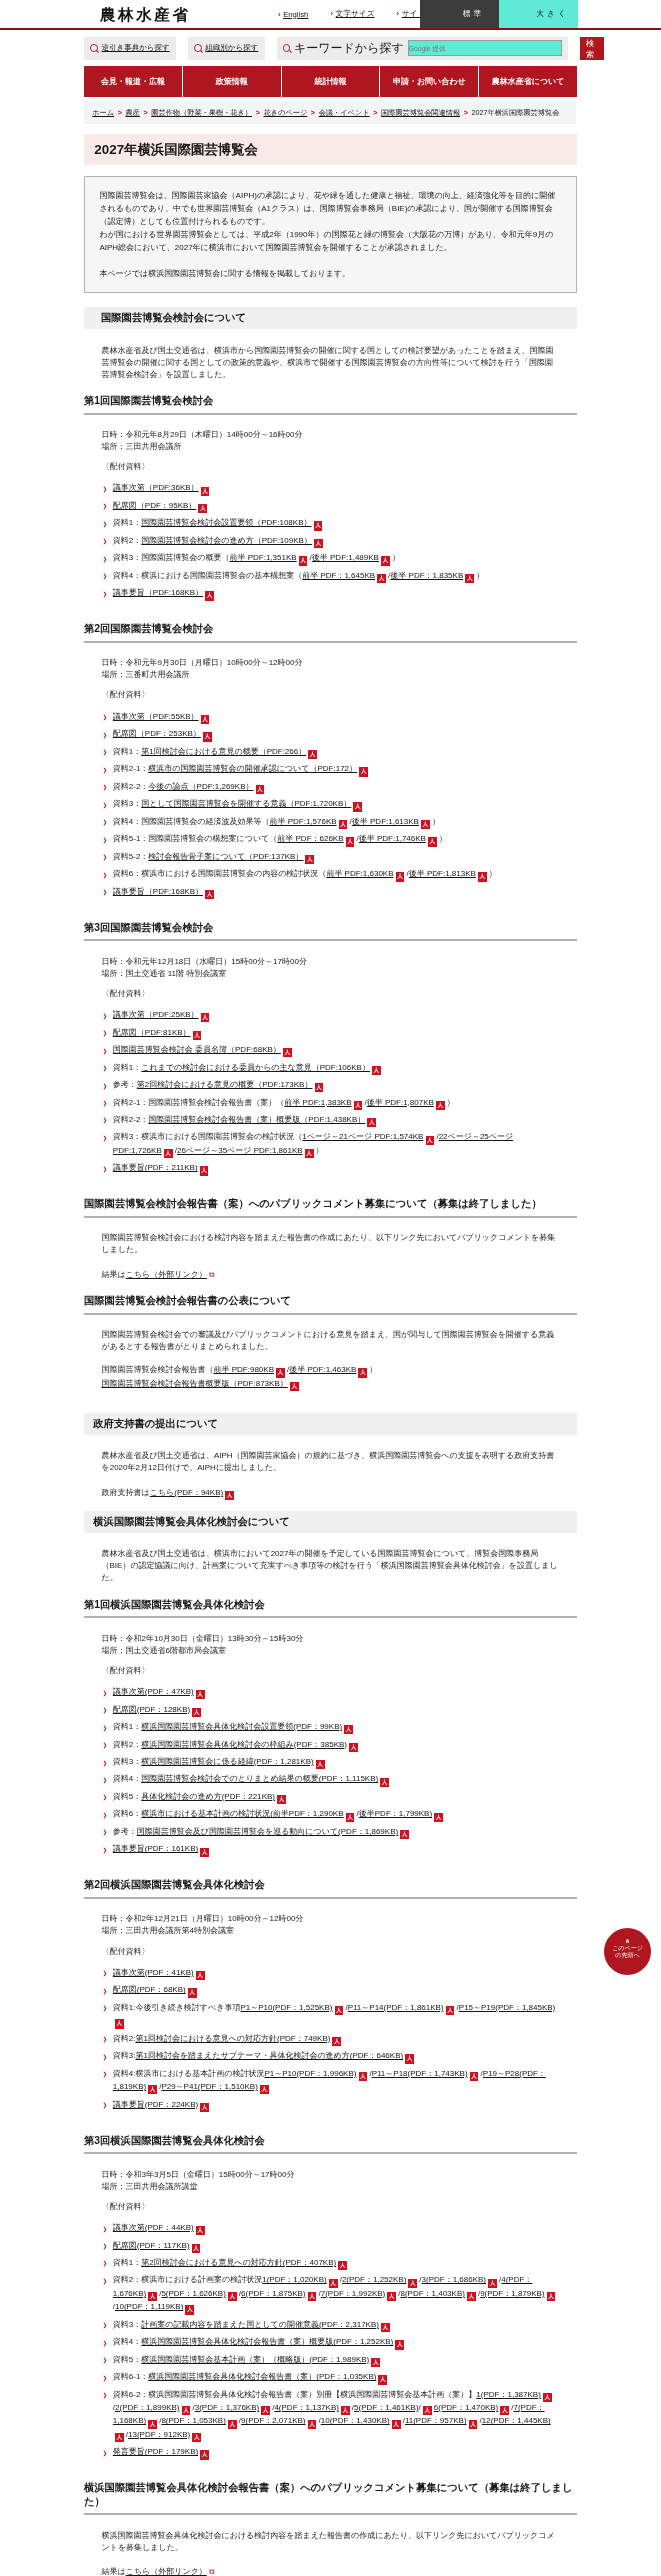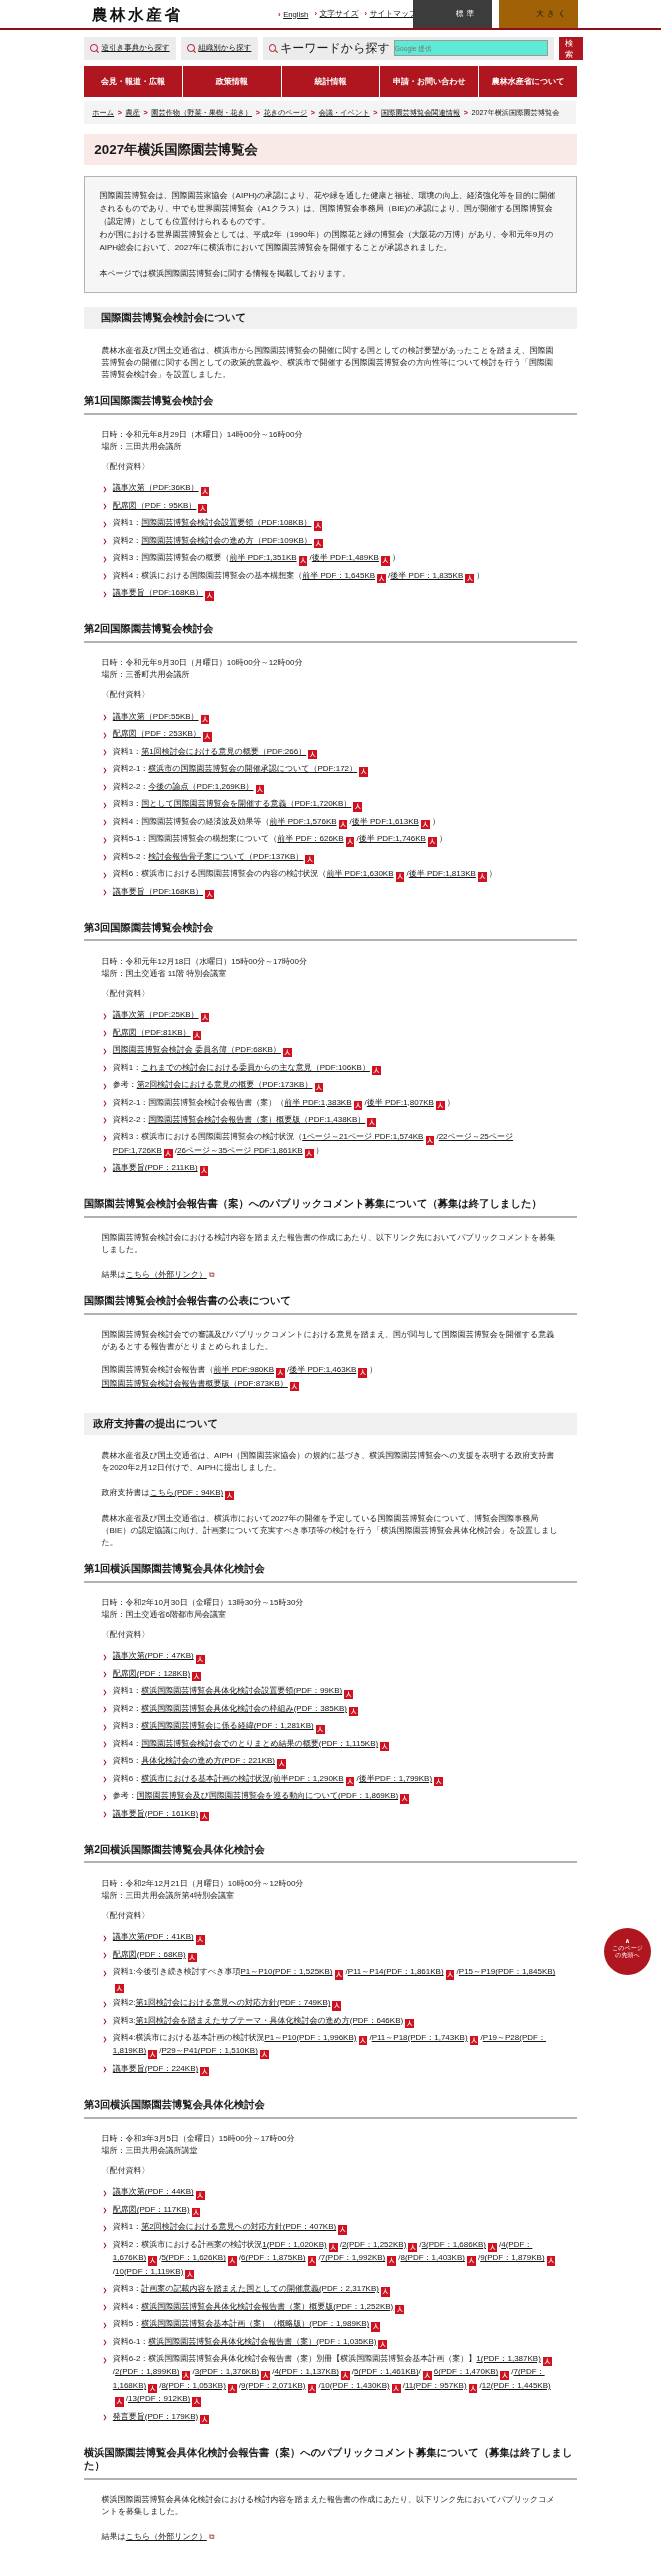--- a/index.html
+++ b/index.html
@@ -6,33 +6,33 @@
   body{
     width:662px;height:3091px;overflow:hidden;position:relative;
     background:#ffffff;color:#1a1a1a;
     font-family:"Liberation Sans","DejaVu Sans",sans-serif;
     font-size:8px;
   }
   a{color:#161616;}
   .lnk{color:#161616;text-decoration:underline;cursor:pointer;}
   
   .topbar{position:relative;height:28px;background:#fff;}
-  .logo{position:absolute;left:92px;top:4.6px;font-size:15.5px;font-weight:900;letter-spacing:2.6px;color:#111;}
-  .toplinks{position:absolute;left:278px;top:0;height:28px;display:flex;align-items:center;gap:6px;font-size:7.7px;}
+  .logo{position:absolute;left:100px;top:4.6px;font-size:15.5px;font-weight:900;letter-spacing:2.6px;color:#111;}
+  .toplinks{position:absolute;left:278px;top:0;height:28px;display:flex;align-items:center;gap:22px;font-size:7.7px;}
   .toplink .arr{color:#b0161f;font-weight:bold;margin-right:2.6px;}
   .toplink a{text-decoration:underline;}
   .fontsize-label{font-size:7.7px;}
   .sizebtns{position:absolute;right:84px;top:0;display:flex;}
   .sizebtn{width:51px;height:28px;display:flex;align-items:center;justify-content:center;
     font-size:7.7px;letter-spacing:3.1px;cursor:pointer;padding-left:28px;}
   .sizebtn.active{background:#3c3c3c;color:#fff;}
-  .sizebtn.inactive{background:#a16207;color:#1a1a1a;margin-left:7px;}
+  .sizebtn.inactive{background:#5eead4;color:#1a1a1a;}
   .redline{height:2.1px;background:#8e1014;}
   
-  .searchrow{display:flex;margin:6.7px 0 0 84px;width:493px;height:23px;gap:5px;}
+  .searchrow{display:flex;margin:6.7px 0 0 84px;width:493px;height:23px;gap:12px;}
   .sbox{background:#ececec;display:flex;align-items:center;padding:0 6.2px;white-space:nowrap;}
   .sbox1{width:87px;}
   .sbox2{width:82px;text-align:right;}
   .sbox3{flex:1;}
   .lens{display:inline-block;width:5.7px;height:5.7px;border:1px solid #b0161f;border-radius:50%;
     position:relative;margin-right:3.6px;flex:0 0 auto;}
   .lens::after{content:"";position:absolute;width:3.1px;height:1px;background:#b0161f;
     transform:rotate(45deg);right:-2.6px;bottom:-1px;}
   .sbox a{text-decoration:underline;font-size:7.5px;}
   .kw-label{font-size:12px;margin-right:4.1px;}
@@ -186,20 +186,21 @@
       </ul>
       <h3 class="h3head">国際園芸博覧会検討会報告書（案）へのパブリックコメント募集について（募集は終了しました）</h3>
       <p class="para"><span>国際園芸博覧会検討会における検討内容を踏まえた報告書の作成にあたり、以下リンク先においてパブリックコメントを募集しました。</span></p>
       <p class="para"><span>結果は</span><a class="lnk" href="#">こちら（外部リンク）</a><span class="extico">⧉</span></p>
       <h3 class="h3head">国際園芸博覧会検討会報告書の公表について</h3>
       <p class="para"><span>国際園芸博覧会検討会での審議及びパブリックコメントにおける意見を踏まえ、国が関与して国際園芸博覧会を開催する意義があるとする報告書がとりまとめられました。</span></p>
       <p class="linkblock"><span>国際園芸博覧会検討会報告書（</span><a class="lnk" href="#">前半 PDF:980KB</a><span class="pdfico">人</span><span>/</span><a class="lnk" href="#">後半 PDF:1,463KB</a><span class="pdfico">人</span><span>）</span><br><a class="lnk" href="#">国際園芸博覧会検討会報告書概要版（PDF:873KB）</a><span class="pdfico">人</span></p>
       <h2 class="h2band">政府支持書の提出について</h2>
       <p class="para"><span>農林水産省及び国土交通省は、AIPH（国際園芸家協会）の規約に基づき、横浜国際園芸博覧会への支援を表明する政府支持書を2020年2月12日付けで、AIPHに提出しました。</span></p>
       <p class="para"><span>政府支持書は</span><a class="lnk" href="#">こちら(PDF：94KB)</a><span class="pdfico">人</span></p>
+      <h2 class="h2band">横浜国際園芸博覧会具体化検討会について</h2>
       <p class="para"><span>農林水産省及び国土交通省は、横浜市において2027年の開催を予定している国際園芸博覧会について、博覧会国際事務局（BIE）の認定協議に向け、計画案について充実すべき事項等の検討を行う「横浜国際園芸博覧会具体化検討会」を設置しました。</span></p>
       <h3 class="h3head">第1回横浜国際園芸博覧会具体化検討会</h3>
       <p class="para"><span>日時：令和2年10月30日（金曜日）13時30分～15時30分</span><br><span>場所：国土交通省6階都市局会議室</span></p>
       <p class="doclabel">〈配付資料〉</p>
       <ul class="doclist">
         <li><a class="lnk" href="#">議事次第(PDF：47KB)</a><span class="pdfico">人</span></li>
         <li><a class="lnk" href="#">配席図(PDF：128KB)</a><span class="pdfico">人</span></li>
         <li><span>資料1：</span><a class="lnk" href="#">横浜国際園芸博覧会具体化検討会設置要領(PDF：99KB)</a><span class="pdfico">人</span></li>
         <li><span>資料2：</span><a class="lnk" href="#">横浜国際園芸博覧会具体化検討会の枠組み(PDF：385KB)</a><span class="pdfico">人</span></li>
         <li><span>資料3：</span><a class="lnk" href="#">横浜国際園芸博覧会に係る経緯(PDF：1,281KB)</a><span class="pdfico">人</span></li>

